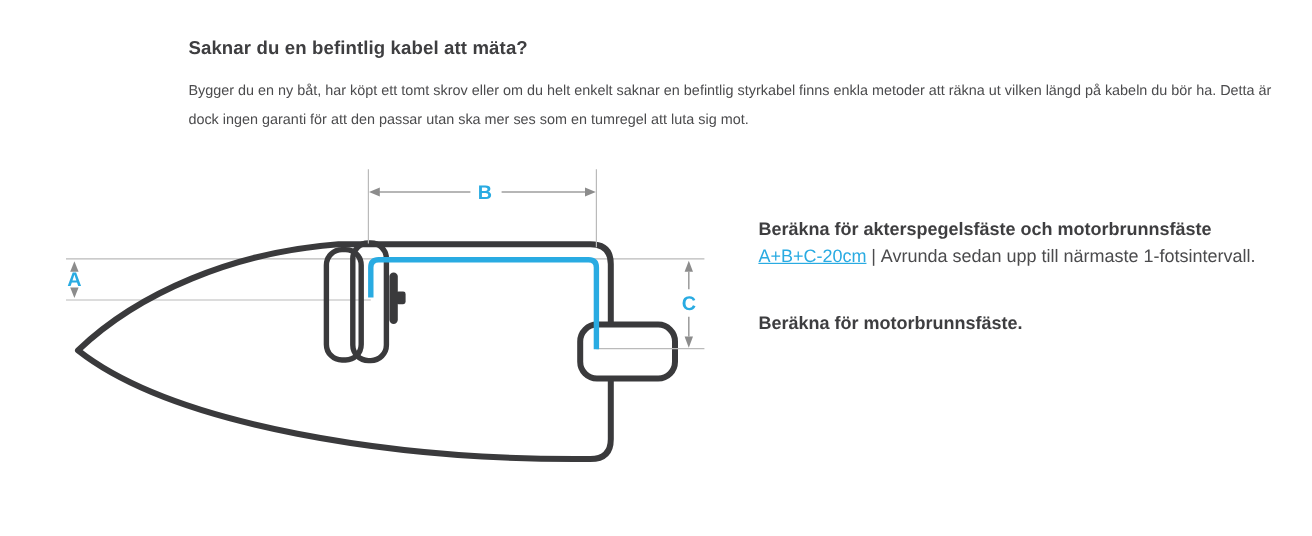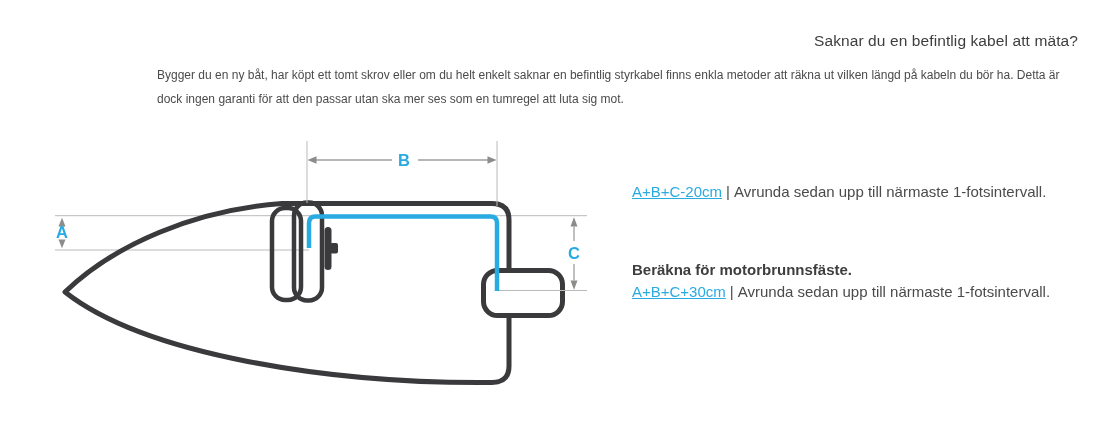--- a/index.html
+++ b/index.html
@@ -2,21 +2,21 @@
 <html><head>
 <meta charset="utf-8">
 <style>
   html,body{margin:0;padding:0;background:#ffffff;}
   .page{
     position:relative;width:1093px;height:447px;background:#ffffff;
     font-family:"Liberation Sans",sans-serif;overflow:hidden;
   }
   .title{
     position:absolute;left:157px;top:32px;width:921px;
-    text-align:right;font-size:15.5px;font-weight:normal;color:#3e3e40;
+    text-align:left;font-size:15.5px;font-weight:bold;color:#3e3e40;
     letter-spacing:.1px;
   }
   .intro{
     position:absolute;left:157px;top:64px;width:925px;margin:0;
     font-size:12px;line-height:23.5px;color:#4b4b4d;
   }
   .diagram{position:absolute;left:40px;top:130px;width:610px;height:300px;}
 
   .hull{fill:none;stroke:#3a3a3c;stroke-width:5;stroke-linejoin:round;stroke-linecap:round;}
   .console{fill:none;stroke:#3a3a3c;stroke-width:4.5;}
@@ -92,25 +92,23 @@
     <g>
       <line class="dim" x1="574" y1="226.5" x2="574" y2="241"></line>
       <line class="dim" x1="574" y1="264" x2="574" y2="280.5"></line>
       <polygon class="arrow" points="574,217.3 570.5,226.5 577.5,226.5"></polygon>
       <polygon class="arrow" points="574,289.7 570.5,280.5 577.5,280.5"></polygon>
       <text class="dimlabel" x="574" y="258.5">C</text>
     </g>
   </svg>
 
   <div class="calc calc-1">
+    <div class="calc-heading">Beräkna för akterspegelsfäste och motorbrunnsfäste</div>
     <div class="calc-line">
       <span class="formula">A+B+C-20cm</span><span class="sep">|</span><span class="note">Avrunda sedan upp till närmaste 1-fotsintervall.</span>
     </div>
   </div>
 
   <div class="calc calc-2">
     <div class="calc-heading">Beräkna för motorbrunnsfäste.</div>
-    <div class="calc-line">
-      <span class="formula">A+B+C+30cm</span><span class="sep">|</span><span class="note">Avrunda sedan upp till närmaste 1-fotsintervall.</span>
-    </div>
   </div>
 
 </div>
 
 </body></html>

